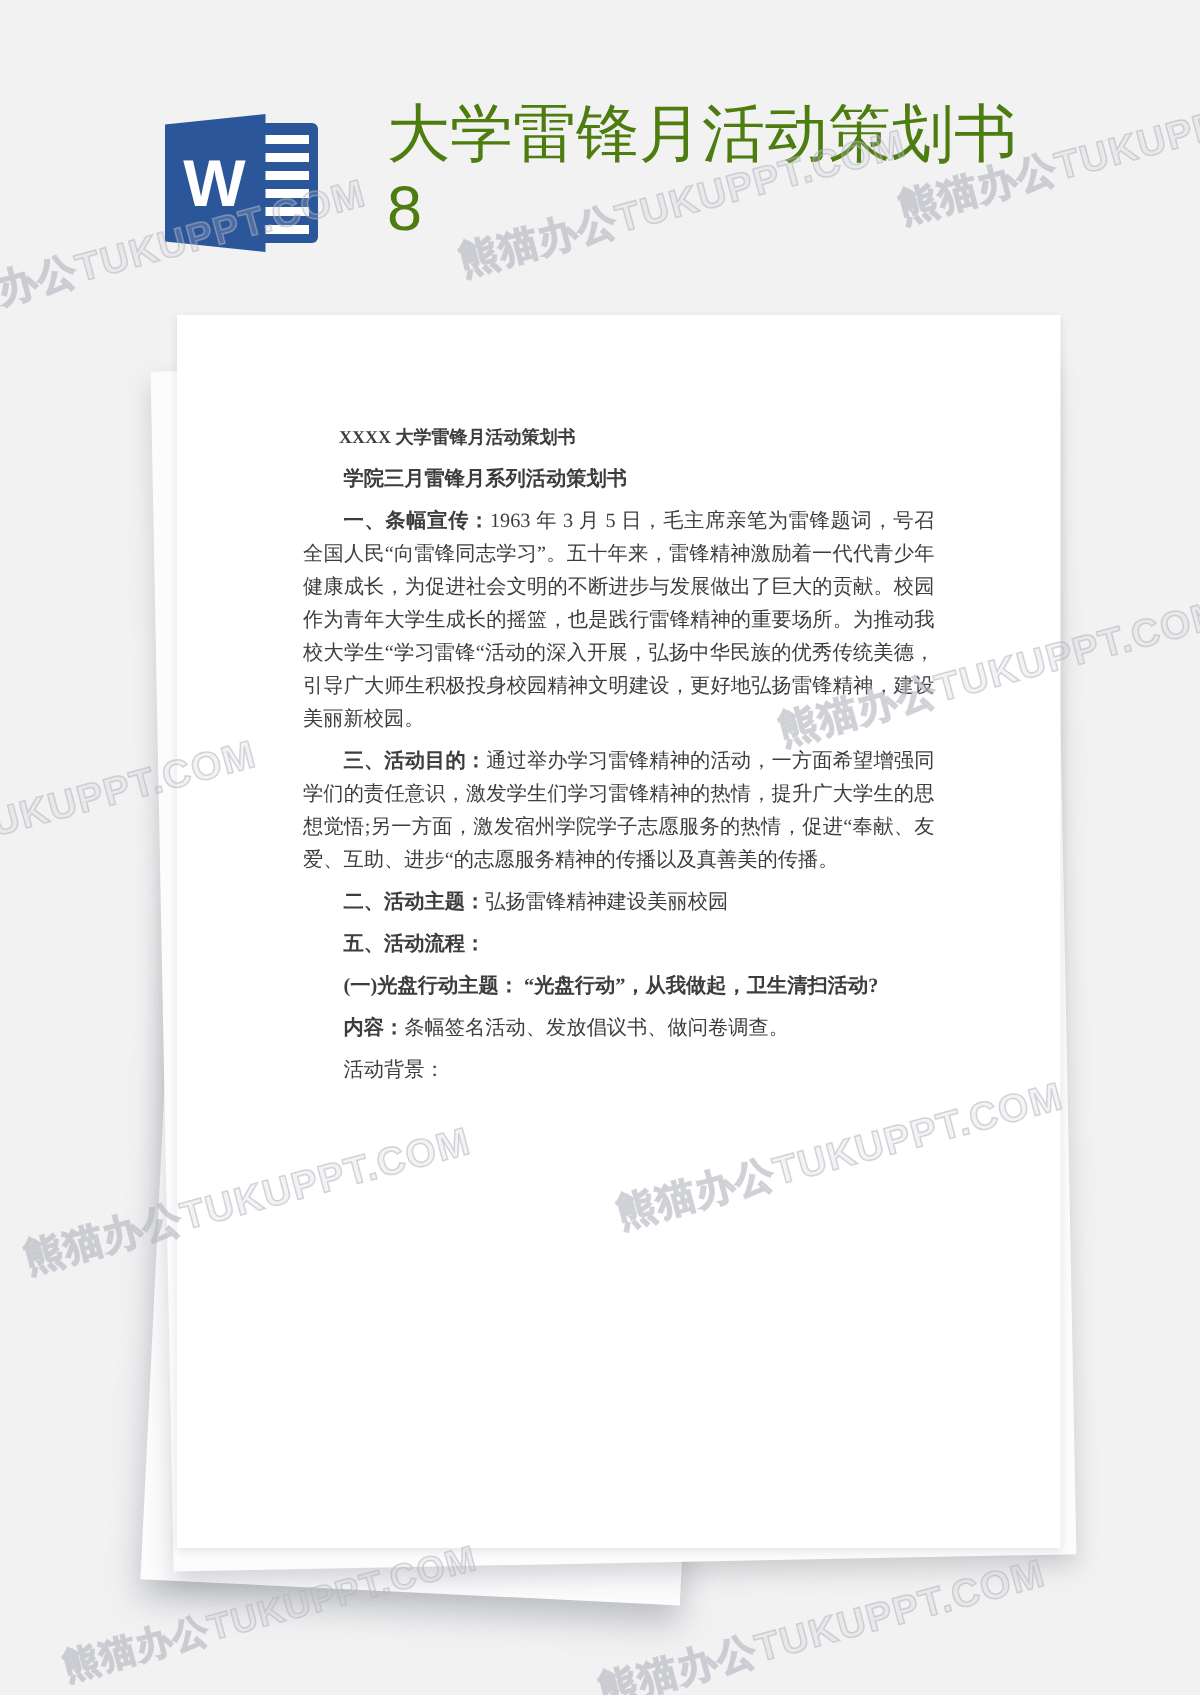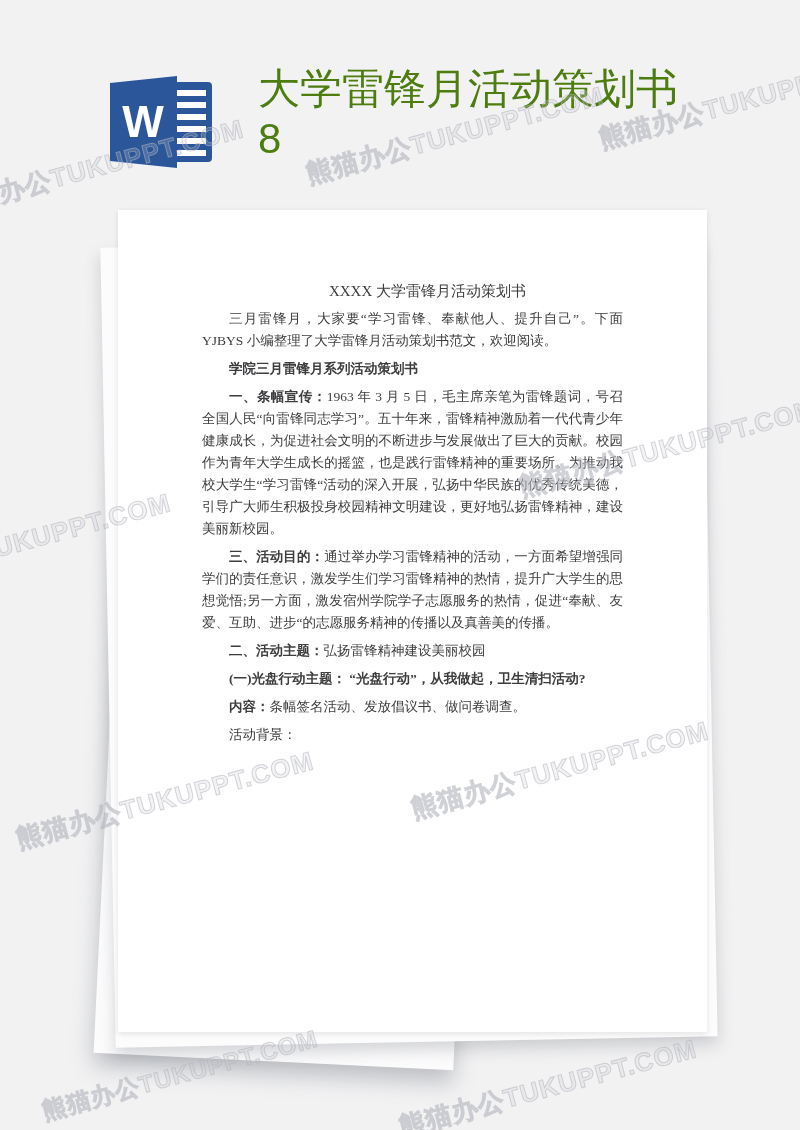--- a/index.html
+++ b/index.html
@@ -43,21 +43,21 @@
     box-sizing:border-box;
     padding:70px 84px 0 84px;
   }
   
   .doc-body{
     font-family:"Liberation Serif","DejaVu Serif",serif;
     font-size:13.5px;line-height:22px;color:#3d3d3f;
     text-align:justify;
   }
   .doc-title{
-    text-align:center;font-weight:400;font-size:15px;
+    font-weight:700;font-size:12px;
     margin:0 0 54px 0;text-indent:0;
   }
   .doc-body p{margin:0 0 6px 0;text-indent:2em;}
   .doc-body .lead{font-weight:bold;}
   
   .wm{
     position:absolute;z-index:10;pointer-events:none;
     font-family:"Liberation Sans","DejaVu Sans",sans-serif;
     font-weight:bold;white-space:nowrap;letter-spacing:1px;
     color:rgba(200,202,208,0.22);
@@ -91,25 +91,25 @@
   <text x="33" y="61" text-anchor="middle" font-family="Liberation Sans, DejaVu Sans, sans-serif" font-size="44" font-weight="bold" fill="#ffffff">W</text>
 </svg>
 <div class="header-title">大学雷锋月活动策划书8</div>
 
 <div class="sheet sheet-c"></div>
 <div class="sheet sheet-b"></div>
 
 <div class="sheet doc-page">
   <div class="doc-body">
     <p class="doc-title">XXXX 大学雷锋月活动策划书</p>
-    <p><b class="lead"></b><span>三月雷锋月，大家要“学习雷锋、奉献他人、提升自己”。下面 YJBYS 小编整理了大学雷锋月活动策划书范文，欢迎阅读。</span></p>
     <p><b class="lead">学院三月雷锋月系列活动策划书</b><span></span></p>
     <p><b class="lead">一、条幅宣传：</b><span>1963 年 3 月 5 日，毛主席亲笔为雷锋题词，号召全国人民“向雷锋同志学习”。五十年来，雷锋精神激励着一代代青少年健康成长，为促进社会文明的不断进步与发展做出了巨大的贡献。校园作为青年大学生成长的摇篮，也是践行雷锋精神的重要场所。为推动我校大学生“学习雷锋“活动的深入开展，弘扬中华民族的优秀传统美德，引导广大师生积极投身校园精神文明建设，更好地弘扬雷锋精神，建设美丽新校园。</span></p>
     <p><b class="lead">三、活动目的：</b><span>通过举办学习雷锋精神的活动，一方面希望增强同学们的责任意识，激发学生们学习雷锋精神的热情，提升广大学生的思想觉悟;另一方面，激发宿州学院学子志愿服务的热情，促进“奉献、友爱、互助、进步“的志愿服务精神的传播以及真善美的传播。</span></p>
     <p><b class="lead">二、活动主题：</b><span>弘扬雷锋精神建设美丽校园</span></p>
+    <p><b class="lead">五、活动流程：</b><span></span></p>
     <p><b class="lead">(一)光盘行动主题： “光盘行动”，从我做起，卫生清扫活动?</b><span></span></p>
     <p><b class="lead">内容：</b><span>条幅签名活动、发放倡议书、做问卷调查。</span></p>
     <p><b class="lead"></b><span>活动背景：</span></p>
   </div>
 </div>
 
 <span class="wm wm1">熊猫办公TUKUPPT.COM</span>
 <span class="wm wm2">熊猫办公TUKUPPT.COM</span>
 <span class="wm wm3">熊猫办公TUKUPPT.COM</span>
 <span class="wm wm4">熊猫办公TUKUPPT.COM</span>

